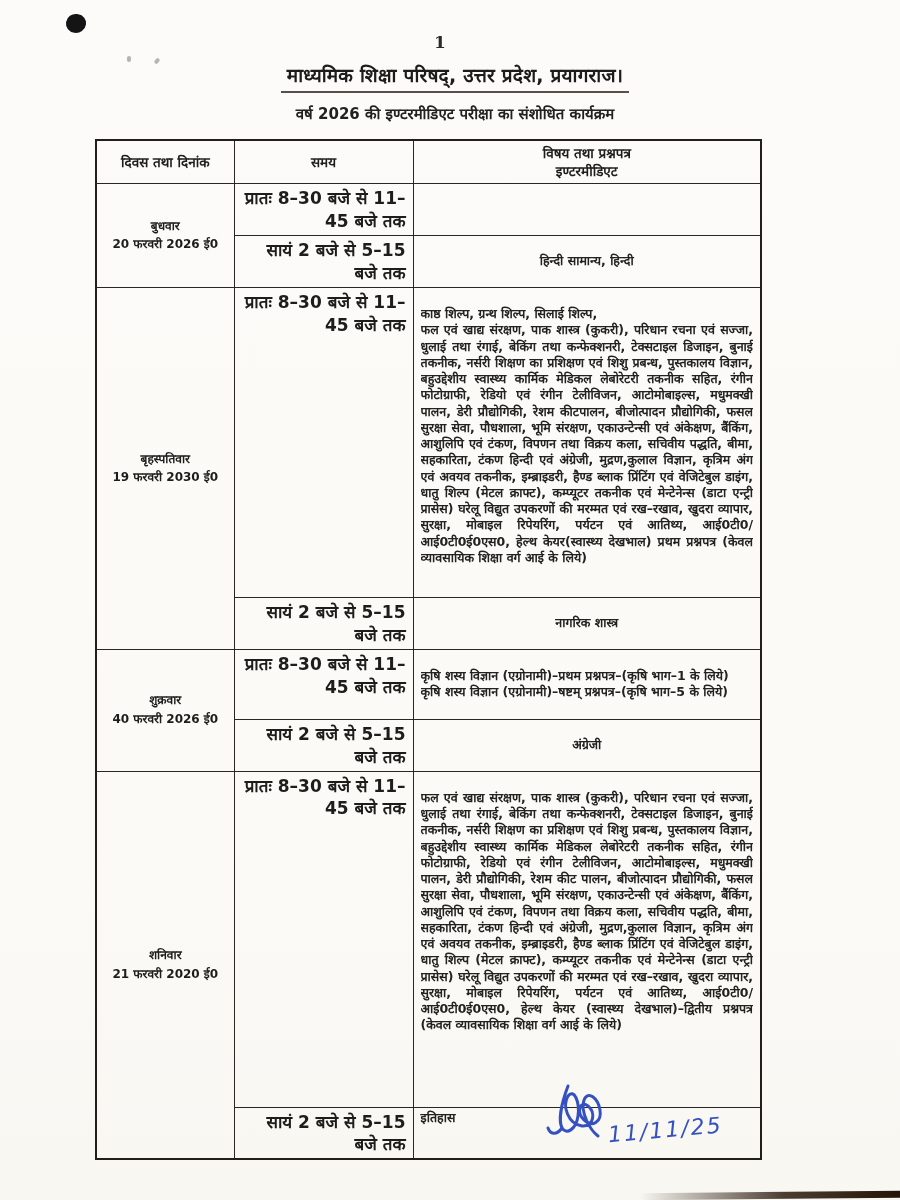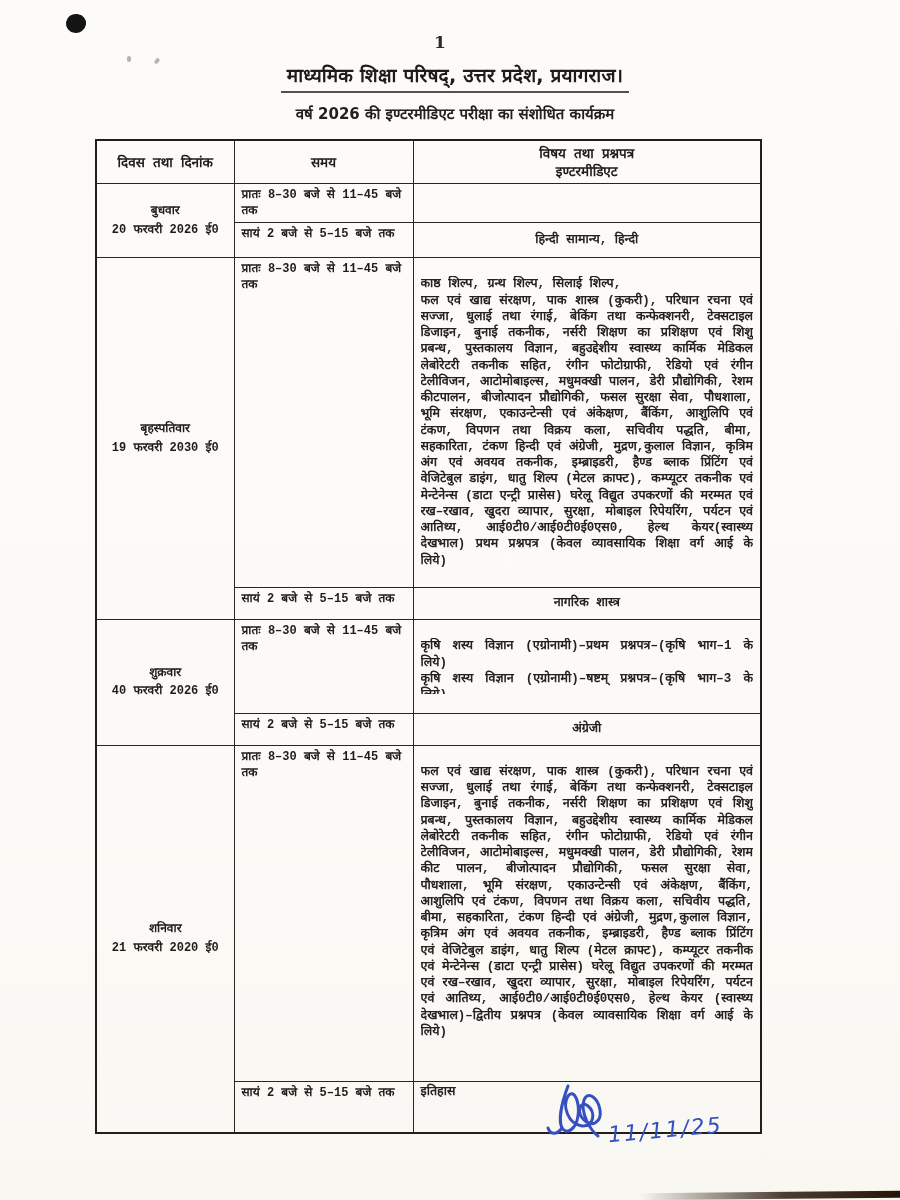--- a/index.html
+++ b/index.html
@@ -21,24 +21,24 @@
     font-family:"DejaVu Serif","Liberation Serif",serif;font-weight:700;font-size:17px;color:#2a2a2a;}
   .title-wrap{position:absolute;top:62px;left:0;width:910px;text-align:center;}
   .doc-title{display:inline-block;font-size:19px;font-weight:700;color:#1e1c1a;
     padding:0 6px 3px 6px;border-bottom:2px solid #55504a;letter-spacing:.2px;}
   .doc-subtitle{position:absolute;top:103px;left:0;width:910px;text-align:center;
     font-size:15px;font-weight:700;color:#232120;}
   
   .sched-wrap{position:absolute;left:95px;top:139px;width:665px;}
   table.sched{border-collapse:collapse;table-layout:fixed;width:665px;background:transparent;}
   .sched th,.sched td{border:1.6px solid #2a2723;padding:2px 7px;vertical-align:top;}
-  table.sched{border:2.4px solid #221f1b;font-family:Liberation Mono, monospace;}
+  table.sched{border:2.4px solid #221f1b;}
   .sched th{font-size:13.5px;font-weight:700;text-align:center;vertical-align:middle;padding:3px 4px;color:#1f1d1b;}
   td.day{ text-align:center;vertical-align:middle;font-size:12px;font-weight:700;line-height:1.55;color:#1f1d1b;}
-  td.time{text-align:left;font-size:12px;font-weight:700;line-height:1.35;color:#1f1d1b;vertical-align:top;padding-top:3px;}
+  td.time{text-align:right;font-size:17px;font-weight:700;line-height:1.35;color:#1f1d1b;vertical-align:top;padding-top:3px;}
   td.subj{font-size:12.5px;font-weight:600;line-height:1.30;text-align:justify;
     white-space:pre-line;color:#242220;}
   td.subj .clip{overflow:hidden;}
   td.subj-mid{vertical-align:middle;text-align:center;}
   
   .sig{position:absolute;left:538px;top:1072px;width:210px;height:95px;}
 </style>
 </head>
 <body>
 
@@ -102,21 +102,21 @@
       </tr>
 
       <tr style="height:60px">
         <td class="day" rowspan="2">
           <div>शुक्रवार</div>
           <div>40 फरवरी 2026 ई0</div>
         </td>
         <td class="time">प्रातः 8–30 बजे से 11–45 बजे तक</td>
         <td class="subj">
           <div class="clip" style="max-height:56px">कृषि शस्य विज्ञान (एग्रोनामी)–प्रथम प्रश्नपत्र–(कृषि भाग–1 के लिये)
-कृषि शस्य विज्ञान (एग्रोनामी)–षष्टम् प्रश्नपत्र–(कृषि भाग–3 के लिये)</div>
+कृषि शस्य विज्ञान (एग्रोनामी)–षष्टम् प्रश्नपत्र–(कृषि भाग–5 के लिये)</div>
         </td>
       </tr>
       <tr style="height:32px">
         <td class="time">सायं 2 बजे से 5–15 बजे तक</td>
         <td class="subj subj-mid">अंग्रेजी</td>
       </tr>
 
       <tr style="height:336px">
         <td class="day" rowspan="2">
           <div>शनिवार</div>

